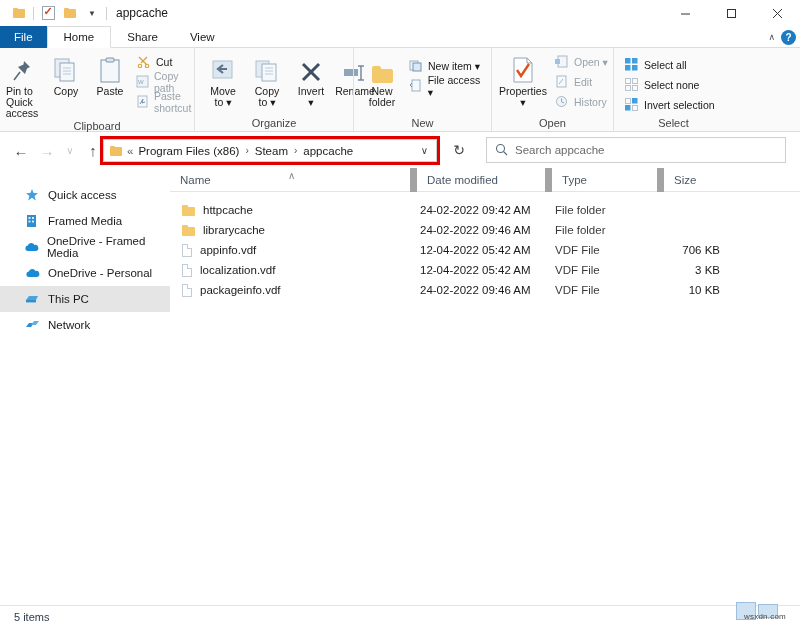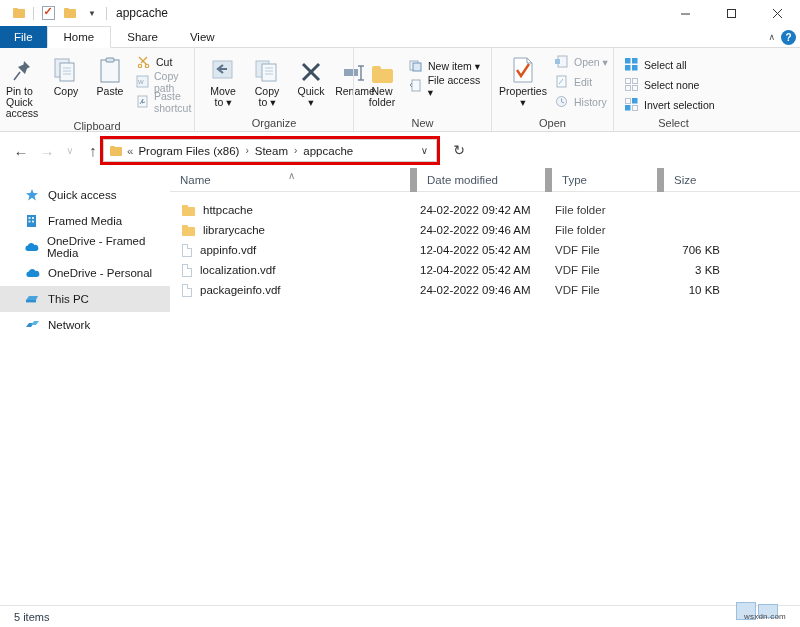--- a/index.html
+++ b/index.html
@@ -337,21 +337,21 @@
           <span>Copy</span>
           <span>to ▾</span>
         </div>
         <div class="bigbtn" style="width:40px;">
           <span class="ico">
             <svg width="22" height="22" viewBox="0 0 22 22">
               <line x1="3" y1="3" x2="19" y2="19" stroke="#3d4f61" stroke-width="3"></line>
               <line x1="19" y1="3" x2="3" y2="19" stroke="#3d4f61" stroke-width="3"></line>
             </svg>
           </span>
-          <span>Quick</span>
+          <span>Invert</span>
           <span>▾</span>
         </div>
         <div class="bigbtn" style="width:44px;">
           <span class="ico">
             <svg width="24" height="20" viewBox="0 0 24 20">
               <rect x="1" y="6" width="14" height="7" fill="#8fa4b8"></rect>
               <line x1="18" y1="3" x2="18" y2="17" stroke="#6d8298" stroke-width="1.4"></line>
               <line x1="15" y1="3" x2="21" y2="3" stroke="#6d8298" stroke-width="1.4"></line>
               <line x1="15" y1="17" x2="21" y2="17" stroke="#6d8298" stroke-width="1.4"></line>
             </svg>
@@ -497,20 +497,29 @@
         <span class="crumb-sep">›</span>
         <span>Steam</span>
         <span class="crumb-sep">›</span>
         <span>appcache</span>
         <span class="addr-chevron">∨</span>
       </div>
     </div>
 
     <div class="refreshbtn">↻</div>
 
+    <div class="searchbox">
+      <span>
+        <svg width="13" height="13" viewBox="0 0 13 13">
+          <circle cx="5.5" cy="5.5" r="4" fill="none" stroke="#5a6b7b" stroke-width="1.1"></circle>
+          <line x1="8.5" y1="8.5" x2="12" y2="12" stroke="#5a6b7b" stroke-width="1.1"></line>
+        </svg>
+      </span>
+      <span>Search appcache</span>
+    </div>
   </div>
 
   <div class="body">
 
     <div class="navpane">
       <div class="navitem">
         <span class="navico">
           <svg width="14" height="14" viewBox="0 0 14 14">
               <path d="M7 1 L8.6 5 L13 5.2 L9.6 8 L10.8 12.4 L7 9.8 L3.2 12.4 L4.4 8 L1 5.2 L5.4 5 Z" fill="#3f9fe0"></path>
             </svg>

